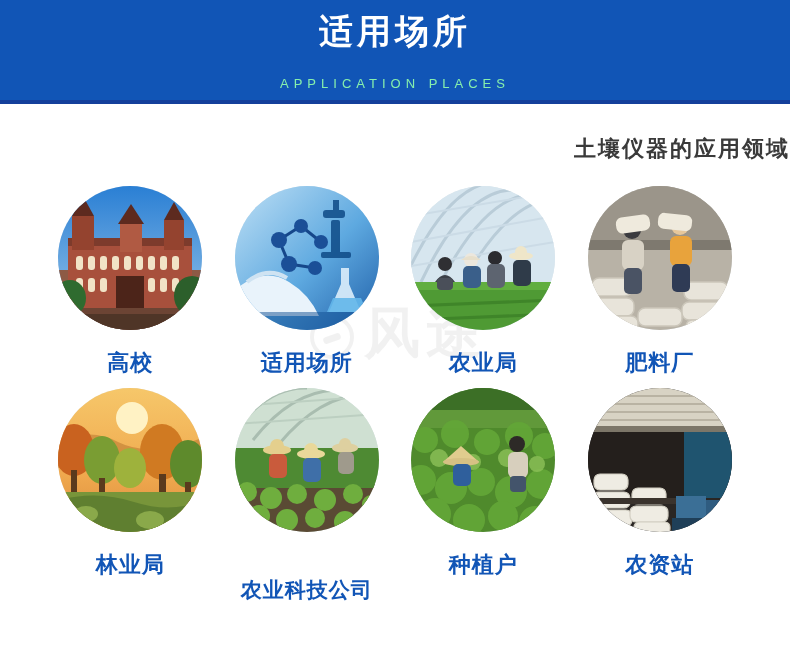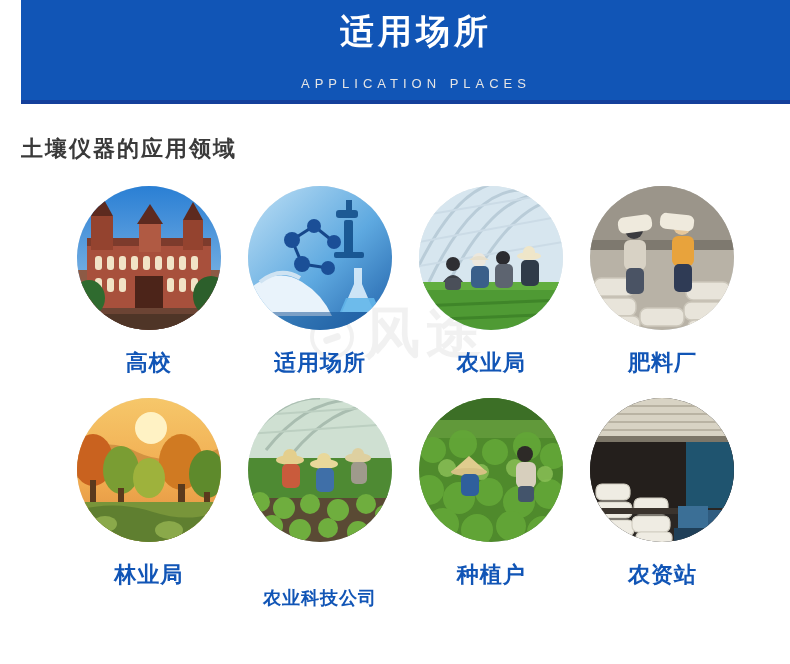--- a/index.html
+++ b/index.html
@@ -8,21 +8,20 @@
     height: 664px;
     background: #ffffff;
     font-family: "Liberation Sans", sans-serif;
     overflow: hidden;
   }
   .page {
     position: relative;
     width: 790px;
     height: 664px;
     background: #ffffff;
-    padding-left: 21px;
   }
 
   
   .banner {
     position: relative;
     width: 790px;
     height: 104px;
     background: #1155b6;
     border-bottom: 4px solid #143f9b;
     display: flex;
@@ -32,32 +31,32 @@
     padding-top: 4px;
   }
   .banner-title {
     color: #ffffff;
     font-size: 34px;
     font-weight: bold;
     letter-spacing: 4px;
     line-height: 44px;
   }
   .banner-sub {
-    color: #e5e5e5;
+    color: #86efac;
     font-size: 13px;
     letter-spacing: 5px;
     line-height: 22px;
     margin-top: 20px;
     font-weight: normal;
   }
 
   
   .section-heading {
     width: 100%;
-    text-align: left;
+    text-align: right;
     color: #3a3a3a;
     font-size: 22px;
     font-weight: bold;
     letter-spacing: 2px;
     margin-top: 30px;
   }
 
   
   .watermark {
     position: absolute;
@@ -93,21 +92,21 @@
     border-radius: 3px;
   }
 
   
   .grid {
     position: relative;
     z-index: 10;
     margin-top: 22px;
     display: grid;
     grid-template-columns: repeat(4, 1fr);
-    row-gap: 20px;
+    row-gap: 10px;
     padding: 0 42px;
   }
   .cell {
     display: flex;
     flex-direction: column;
     align-items: center;
   }
   .circle {
     width: 144px;
     height: 144px;
@@ -118,21 +117,21 @@
   }
   .circle svg { display: block; }
   .cell-label {
     margin-top: 18px;
     color: #1155b6;
     font-size: 22px;
     font-weight: bold;
     letter-spacing: 1px;
     white-space: nowrap;
   }
-  .cell-label.small { font-size: 18px; margin-top: 44px; }
+  .cell-label.small { font-size: 21px; margin-top: 44px; }
 </style>
 </head>
 <body>
 
 <div class="page">
 
   <div class="banner">
     <div class="banner-title">适用场所</div>
     <div class="banner-sub">APPLICATION PLACES</div>
   </div>

